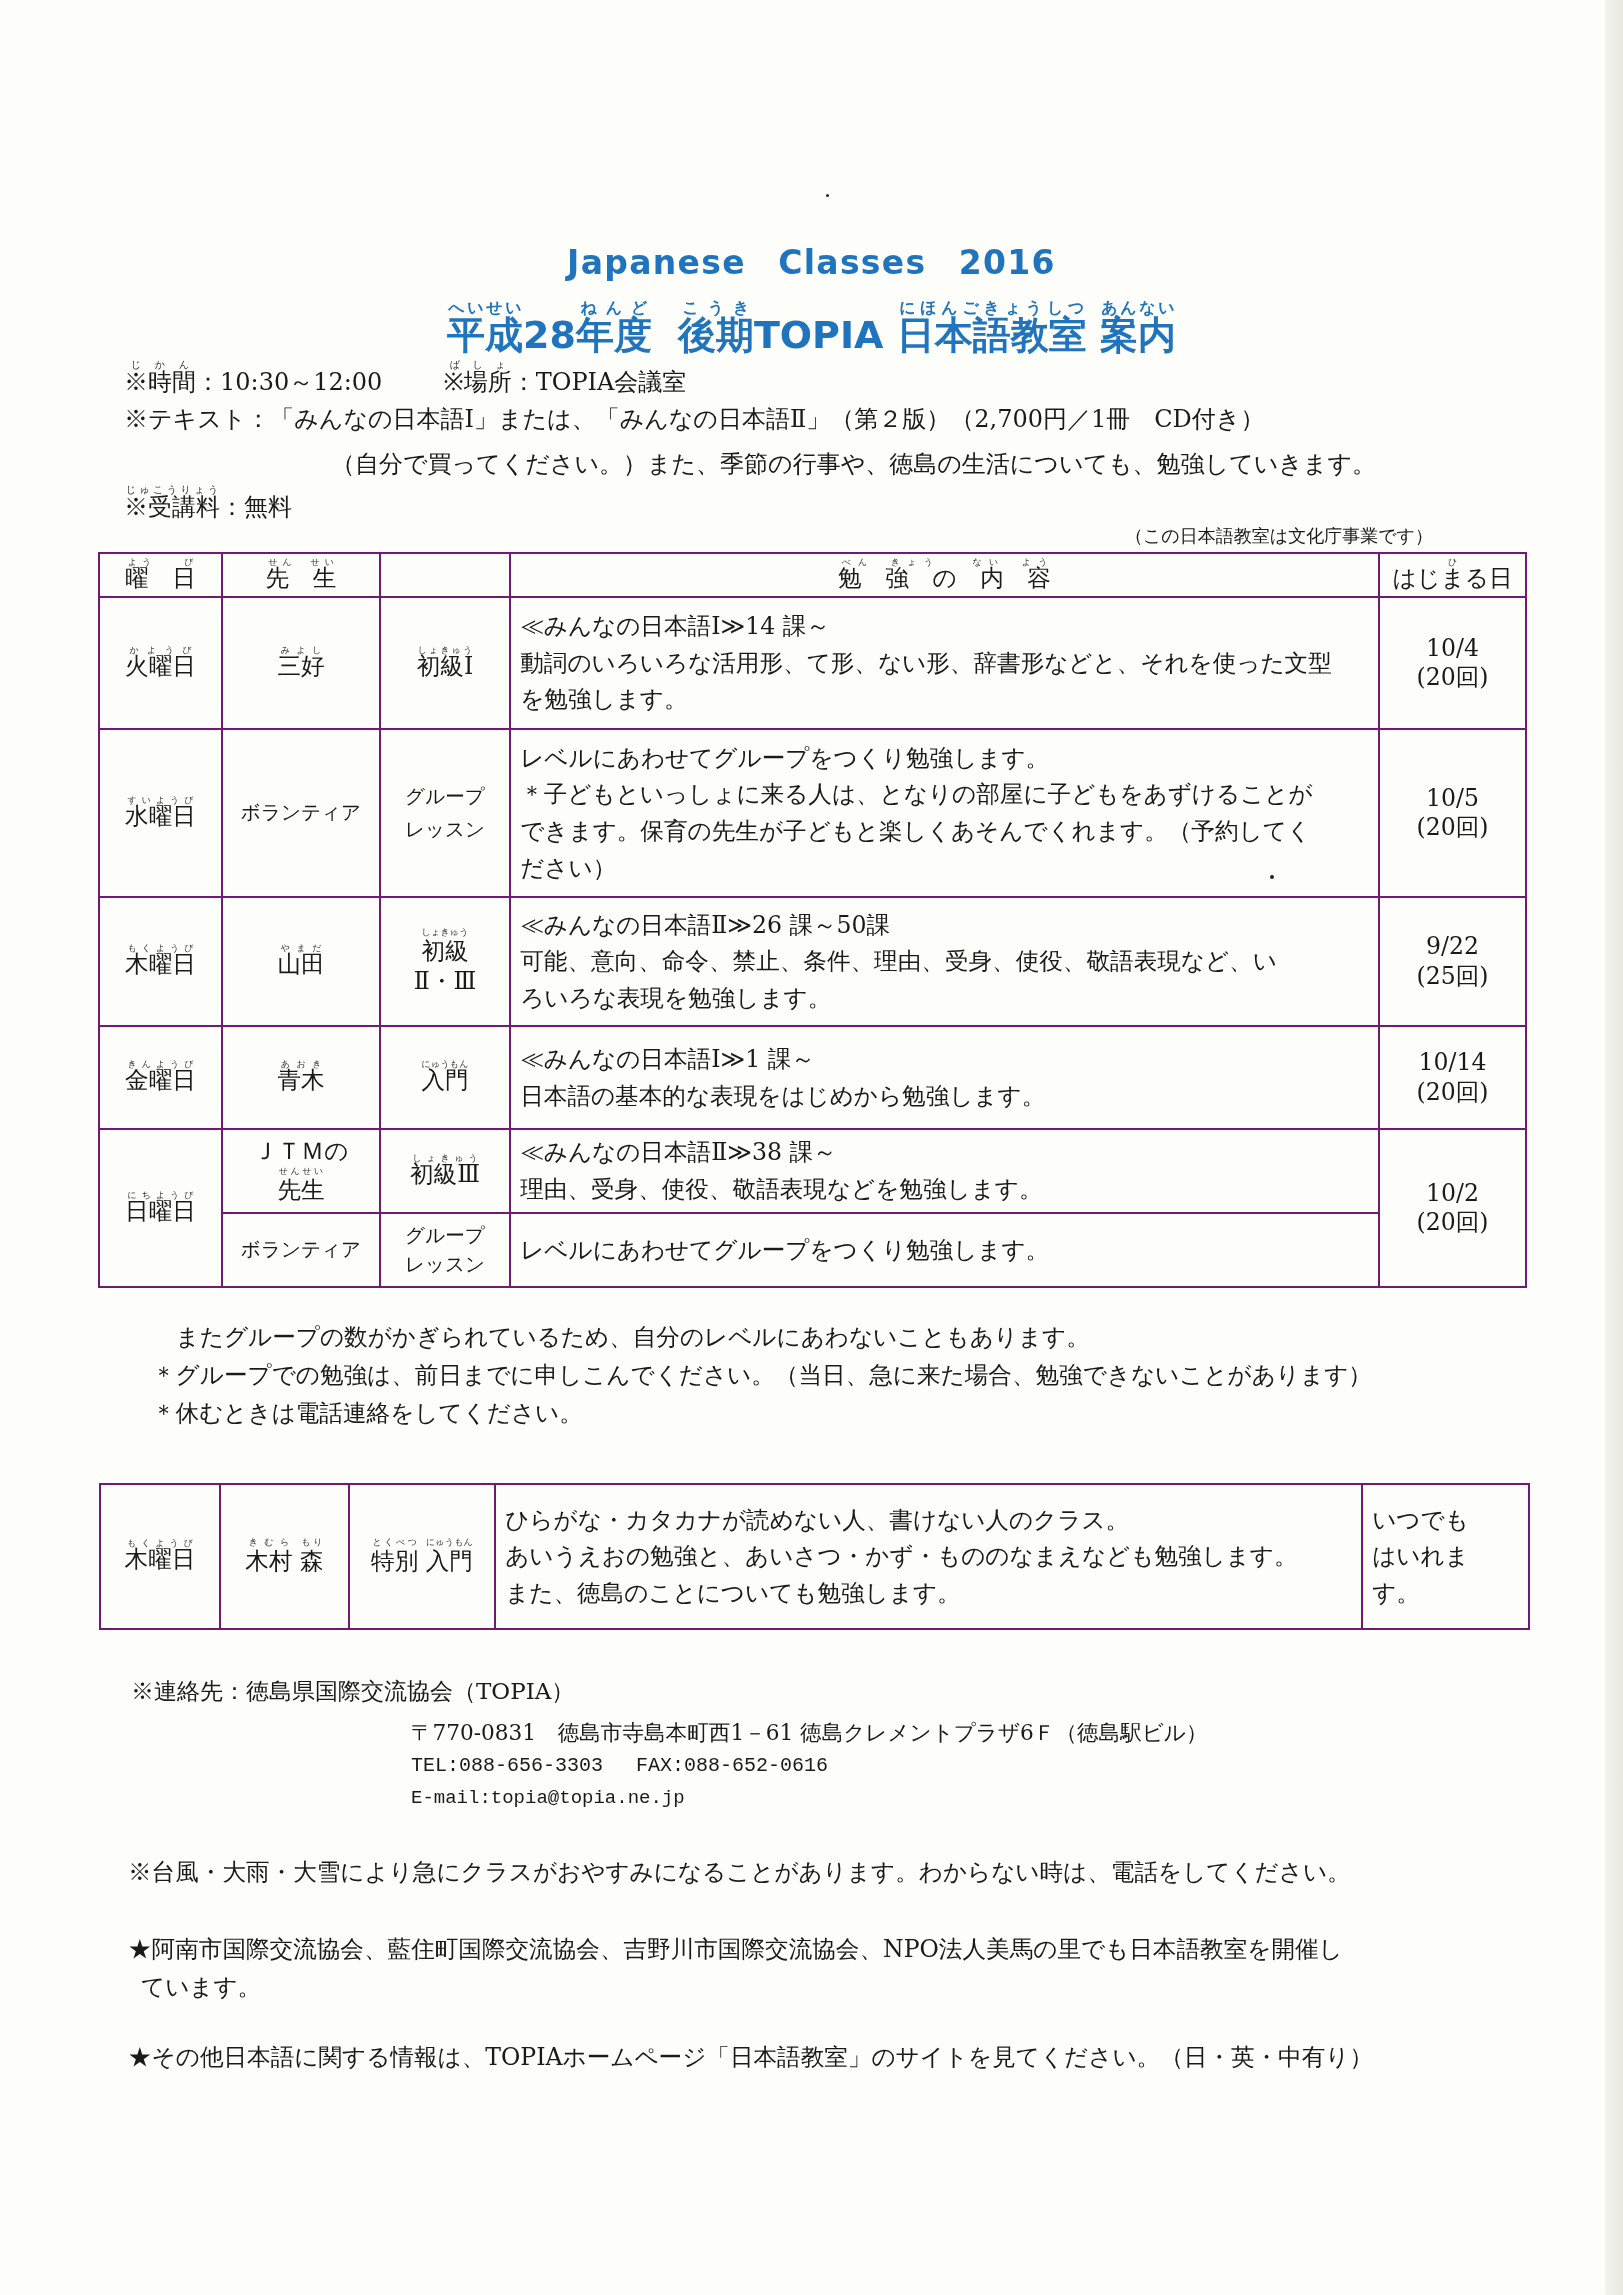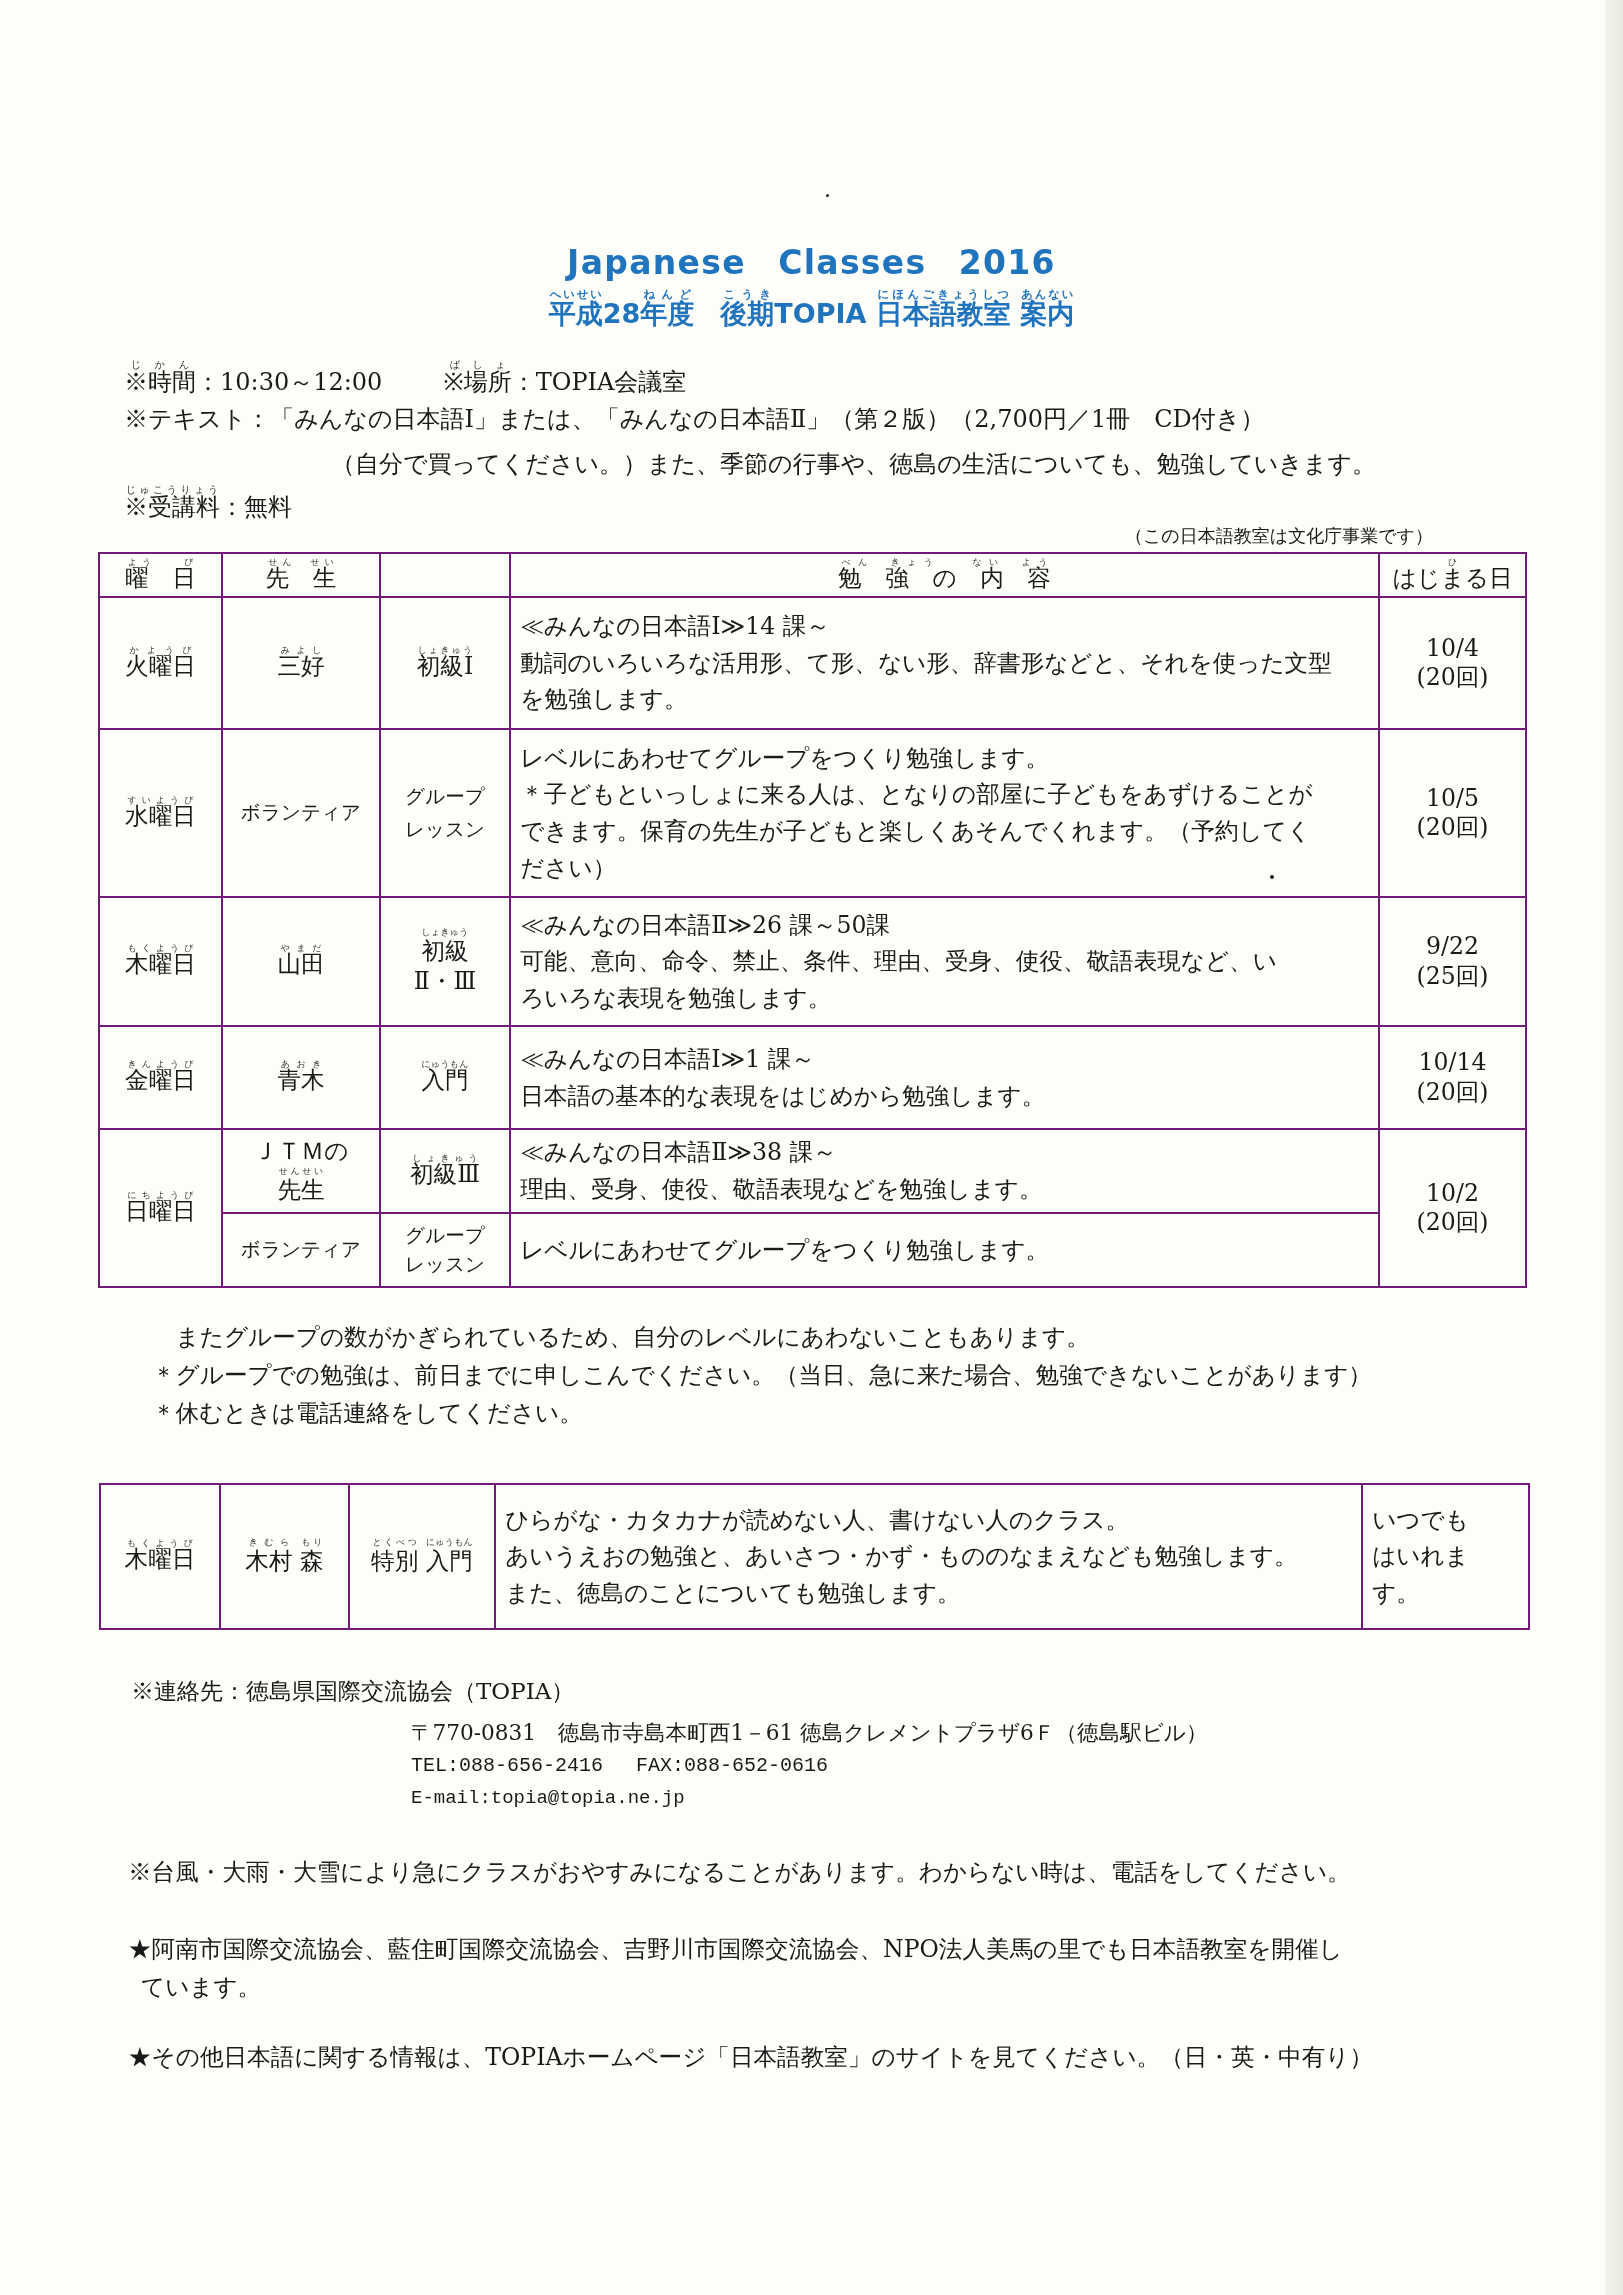--- a/index.html
+++ b/index.html
@@ -12,23 +12,23 @@
   ruby { ruby-position:over; }
   rt { font-size:0.38em; font-family:"DejaVu Sans","Liberation Sans",sans-serif; color:#333; letter-spacing:0; }
   .abs { position:absolute; }
   .page-edge { position:absolute; top:0; bottom:0; right:0; width:18.3px; background:linear-gradient(to right,#f4f4ee,#e8e8e0); }
   .title-en {
     left:0; width:1623px; top:243px; text-align:center;
     font-family:"DejaVu Sans","Liberation Sans",sans-serif; font-weight:bold;
     font-size:33px; color:#1f74bd; letter-spacing:1.3px; word-spacing:19.6px;
   }
   .title-jp {
-    left:0; width:1623px; top:288px; text-align:center;
+    left:0; width:1623px; top:300px; text-align:center;
     font-family:"DejaVu Sans","Liberation Sans",sans-serif; font-weight:bold;
-    font-size:27px; color:#1f74bd; line-height:1.3;
+    font-size:38px; color:#1f74bd; line-height:1.3;
   }
   .title-jp rt { color:#1f74bd; font-size:0.42em; font-weight:bold; }
   .title-jp .gap { display:inline-block; width:26px; }
   .info { left:124px; font-size:24px; line-height:1.2; white-space:nowrap; }
   .info rt { font-size:0.42em; }
   .small-note { right:190px; top:524px; font-size:18px; }
 
   table.sched { position:absolute; border-collapse:collapse; table-layout:fixed; }
   table.sched td { border:2px solid #701a75; font-size:23.6px; vertical-align:middle; padding:0 7.9px; line-height:1.25; }
   table.sched td.c { text-align:center; }
@@ -211,21 +211,21 @@
       <span class="content-line">はいれま</span>
       <span class="content-line">す。</span>
     </td>
   </tr>
 </tbody>
   </table>
 
 <div class="abs contact" style="left:131px; top:1676px;">※連絡先：徳島県国際交流協会（TOPIA）</div>
 <div class="abs contact-addr" style="top:1718px;">〒770-0831　徳島市寺島本町西1－61 徳島クレメントプラザ6Ｆ（徳島駅ビル）</div>
 <div class="abs contact-addr" style="top:1754px; font-family:'Liberation Mono','DejaVu Sans Mono',monospace; font-size:20px;">
-  <span>TEL:088-656-2416</span><span style="display:inline-block;width:33px"></span><span>FAX:088-652-0616</span>
+  <span>TEL:088-656-3303</span><span style="display:inline-block;width:33px"></span><span>FAX:088-652-0616</span>
 </div>
 <div class="abs contact-addr" style="top:1787px; font-family:'Liberation Mono','DejaVu Sans Mono',monospace; font-size:19px;">E-mail:topia@topia.ne.jp</div>
 
 <div class="abs footer-line" style="top:1854px;">※台風・大雨・大雪により急にクラスがおやすみになることがあります。わからない時は、電話をしてください。</div>
 <div class="abs footer-line" style="top:1931px;">
   <div>★阿南市国際交流協会、藍住町国際交流協会、吉野川市国際交流協会、NPO法人美馬の里でも日本語教室を開催し</div>
   <div style="padding-left:13px">ています。</div>
 </div>
 <div class="abs footer-line" style="top:2039px;">★その他日本語に関する情報は、TOPIAホームページ「日本語教室」のサイトを見てください。（日・英・中有り）</div>
 

